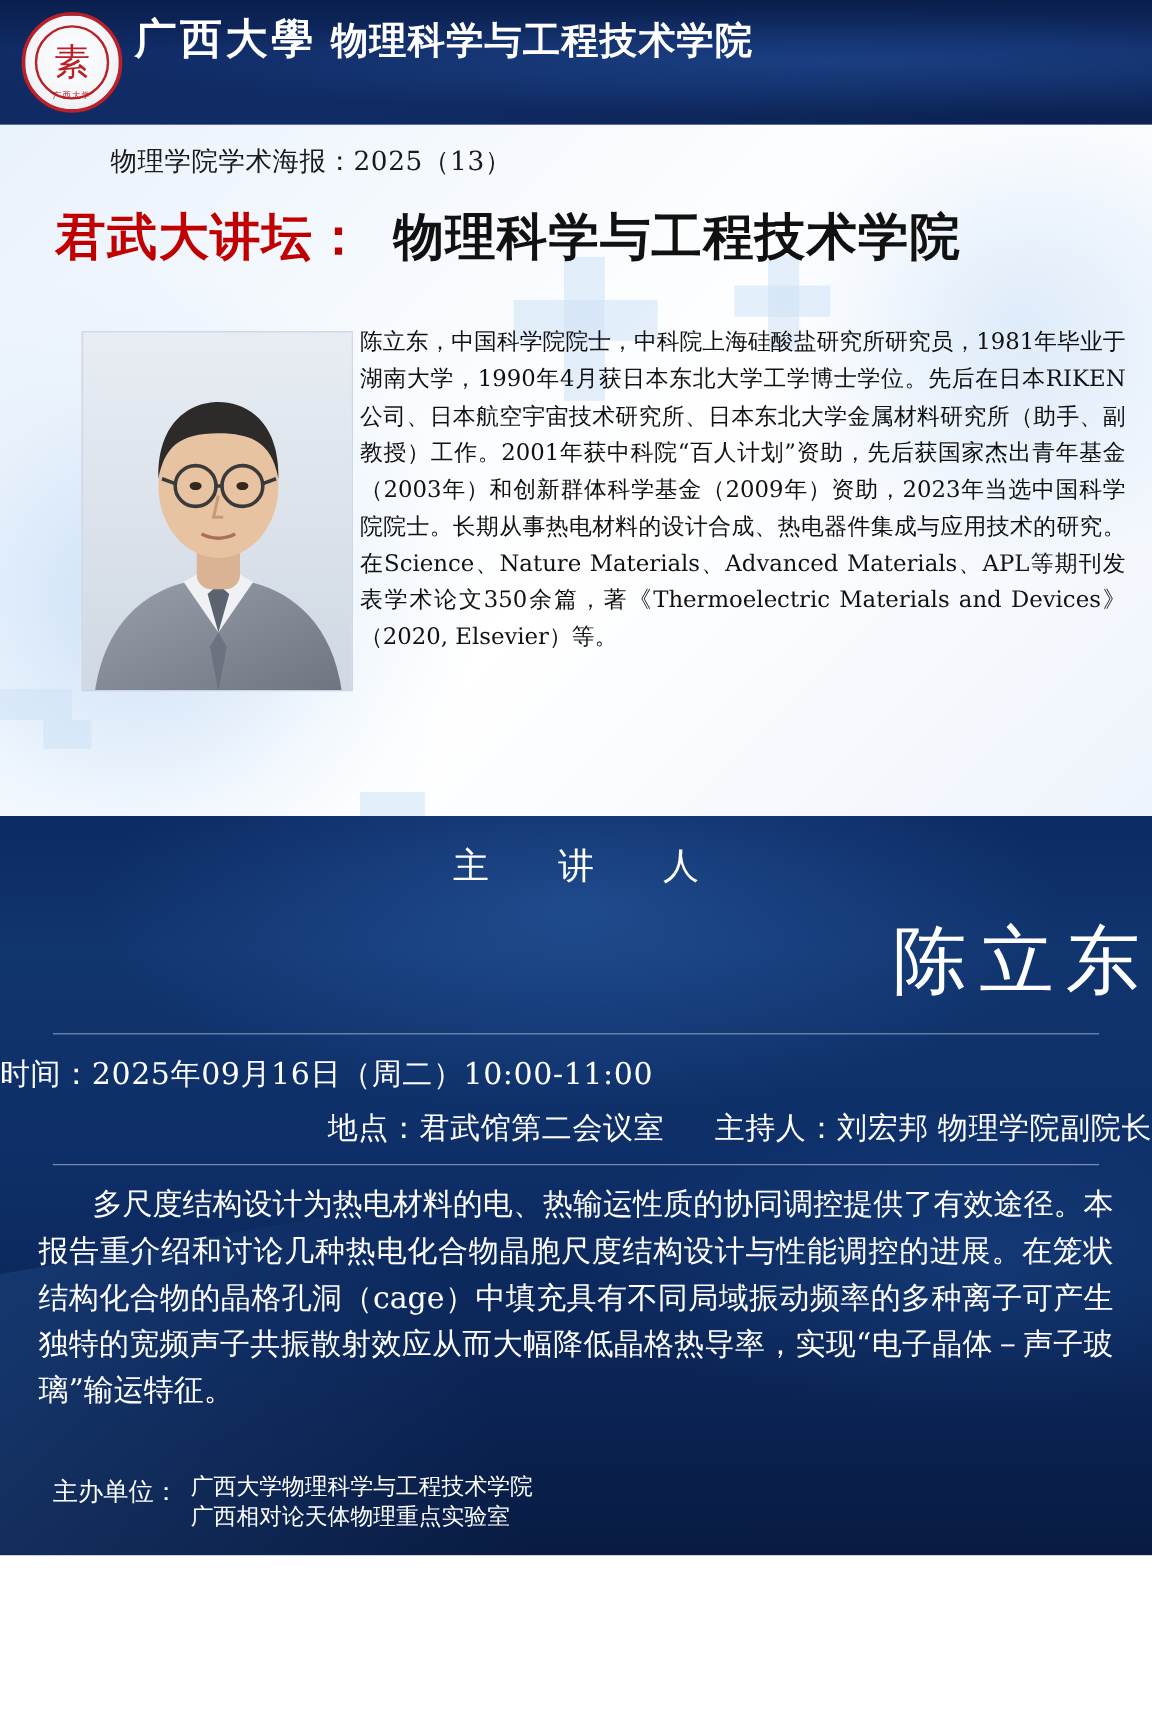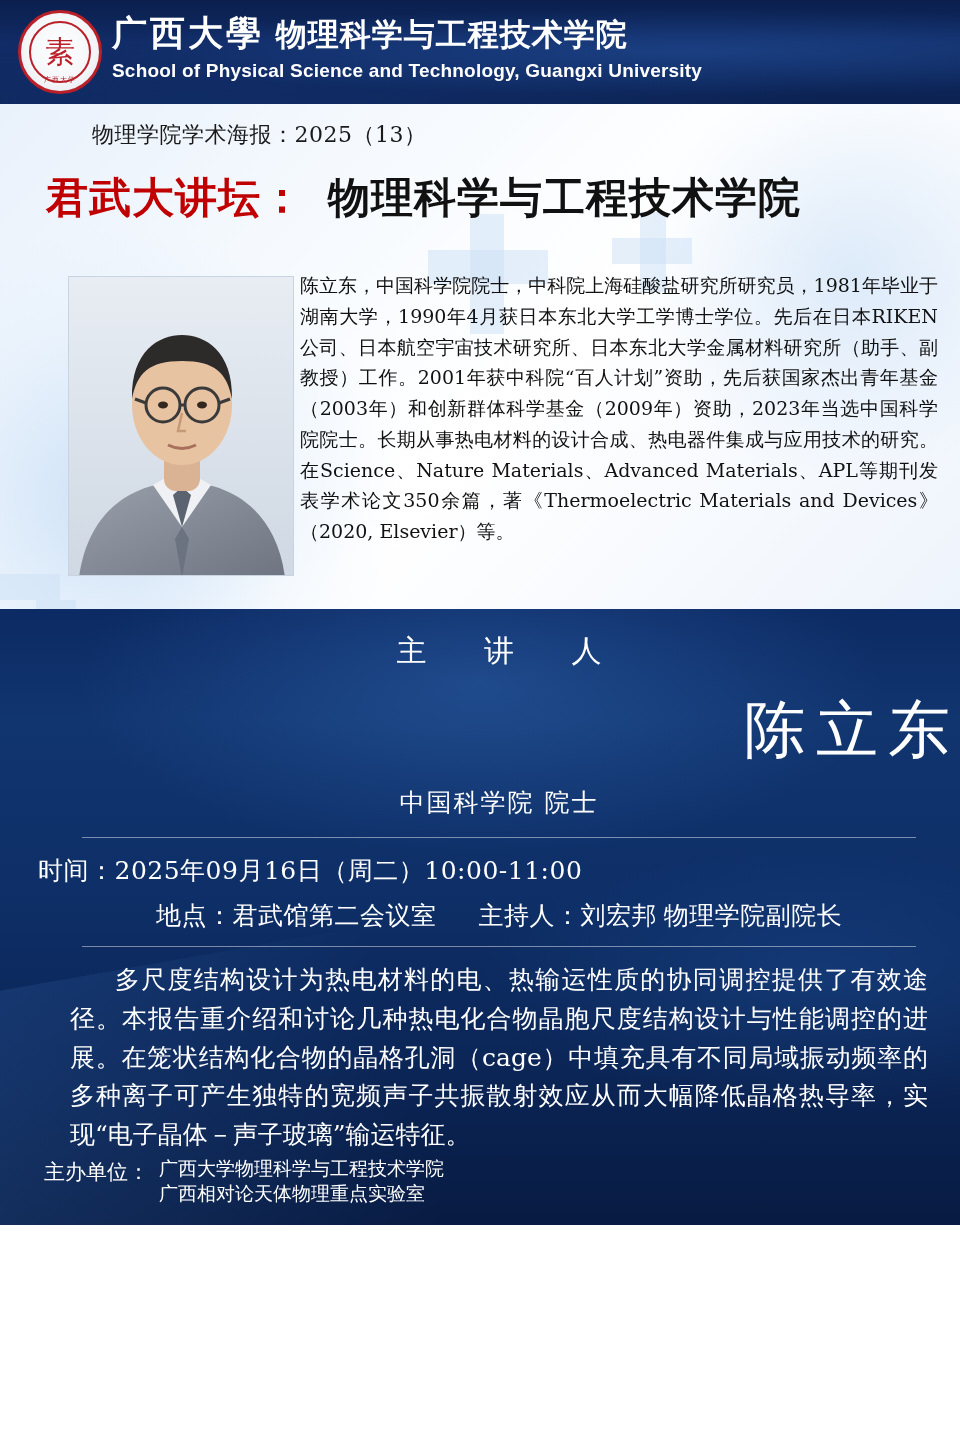--- a/index.html
+++ b/index.html
@@ -101,21 +101,21 @@
     font-style: italic;
     letter-spacing: 3px;
     line-height: 1.45;
     white-space: nowrap;
   }
   .motto .m2 { margin-left: 20px; }
 
   
   .upper {
     position: relative;
-    height: 505px;
+    height: 576px;
     background:
       linear-gradient(135deg, #e9f1fb 0%, #f6fafe 30%, #ffffff 55%, #eef4fc 100%);
     overflow: hidden;
   }
   .upper .deco {
     position: absolute;
     background: rgba(205, 225, 245, 0.55);
   }
   .upper .glow {
     position: absolute;
@@ -198,21 +198,21 @@
       radial-gradient(ellipse 60% 40% at 50% 12%, rgba(60,120,200,0.35), transparent 70%),
       radial-gradient(ellipse 50% 30% at 85% 60%, rgba(40,100,180,0.25), transparent 70%);
   }
   .lower .ray {
     position: absolute;
     bottom: -40px; left: -60px;
     width: 640px; height: 320px;
     background: linear-gradient(75deg, rgba(70,130,205,0.22), rgba(70,130,205,0) 70%);
     transform: skewY(-10deg);
   }
-  .lower-content { position: relative; z-index: 2; padding-left: 38px; }
+  .lower-content { position: relative; z-index: 2; }
 
   .speaker-label {
     text-align: center;
     font-size: 30px;
     letter-spacing: 24px;
     padding-top: 22px;
     font-family: "DejaVu Serif", serif;
     text-indent: 24px;
   }
   .speaker-name {
@@ -236,24 +236,24 @@
     margin: 18px 44px 0 44px;
   }
   .meta-time {
     text-align: left;
     font-size: 25px;
     margin-top: 16px;
     font-family: "DejaVu Serif", serif;
     letter-spacing: 0.5px;
   }
   .meta-place {
-    text-align: center;
+    text-align: right;
     font-size: 25px;
     margin-top: 12px;
-    font-family: Liberation Serif, serif;
+    font-family: Liberation Sans, sans-serif;
     letter-spacing: 0.5px;
   }
   .meta-place .gap { display: inline-block; width: 42px; }
   .rule2 {
     height: 1px;
     background: rgba(255,255,255,0.45);
     margin: 14px 44px 0 44px;
   }
   .abstract {
     margin: 14px 32px 0 32px;
@@ -294,21 +294,20 @@
     <div class="crest">
       <div class="crest-inner">素</div>
       <div class="crest-text">广西大学</div>
     </div>
 
     <div class="header-titles">
       <div class="cn-title">
         <span class="big">广西大學</span>
         <span>物理科学与工程技术学院</span>
       </div>
-      <div class="en-title">School of Physical Science and Technology, Guangxi University</div>
     </div>
 
   </div>
 
   <div class="upper">
     <div class="glow"></div>
     <div class="glow2"></div>
     <div class="deco" style="left:470px; top:110px; width:34px; height:120px;"></div>
     <div class="deco" style="left:428px; top:146px; width:120px; height:34px;"></div>
     <div class="deco" style="left:640px; top:108px; width:26px; height:80px;"></div>
@@ -368,21 +367,20 @@
         <path d="M99 168 Q113 175 127 168" fill="none" stroke="#a8705a" stroke-width="3"></path>
       </svg>
     </div>
   </div>
 
   <div class="lower">
     <div class="ray"></div>
     <div class="lower-content">
       <div class="speaker-label">主 讲 人</div>
       <div class="speaker-name">陈立东</div>
-      <div class="speaker-affil">中国科学院 院士</div>
 
       <div class="rule"></div>
 
       <div class="meta-time">时间：2025年09月16日（周二）10:00-11:00</div>
       <div class="meta-place">
         <span>地点：君武馆第二会议室</span><span class="gap"></span><span>主持人：刘宏邦 物理学院副院长</span>
       </div>
 
       <div class="rule2"></div>
 

